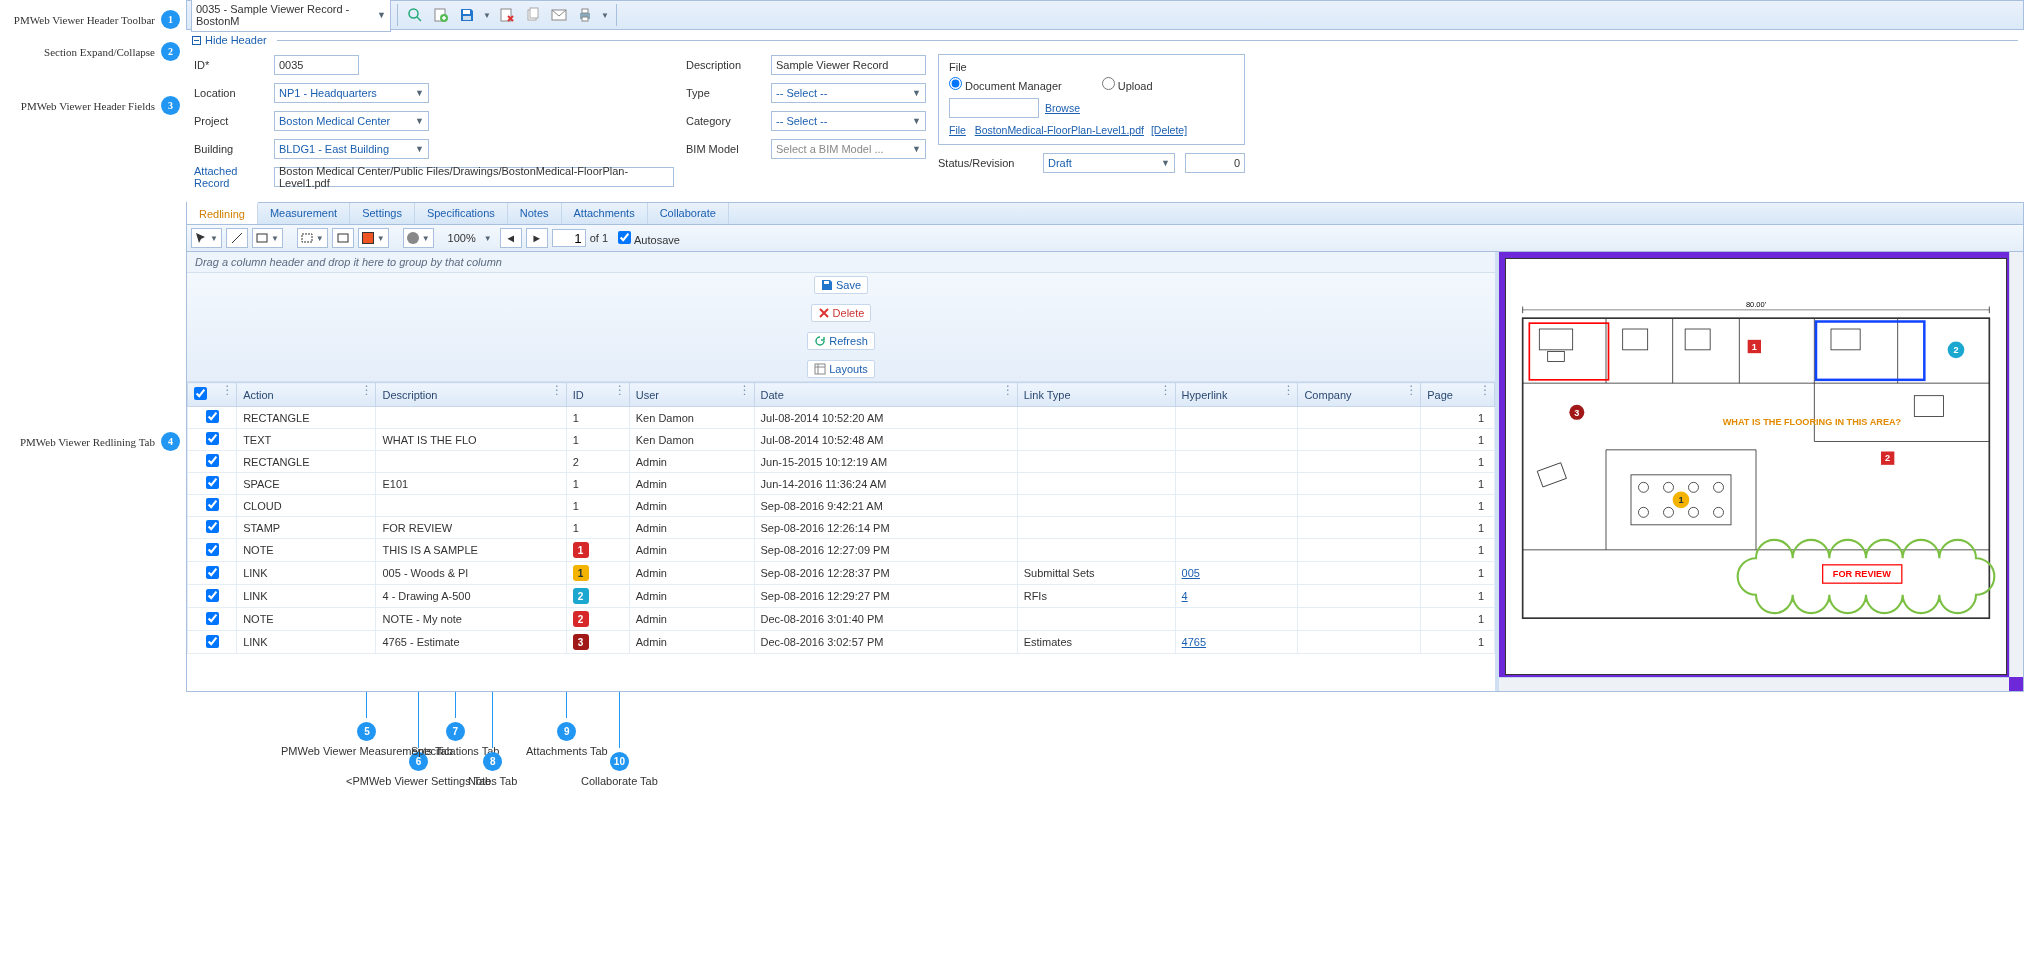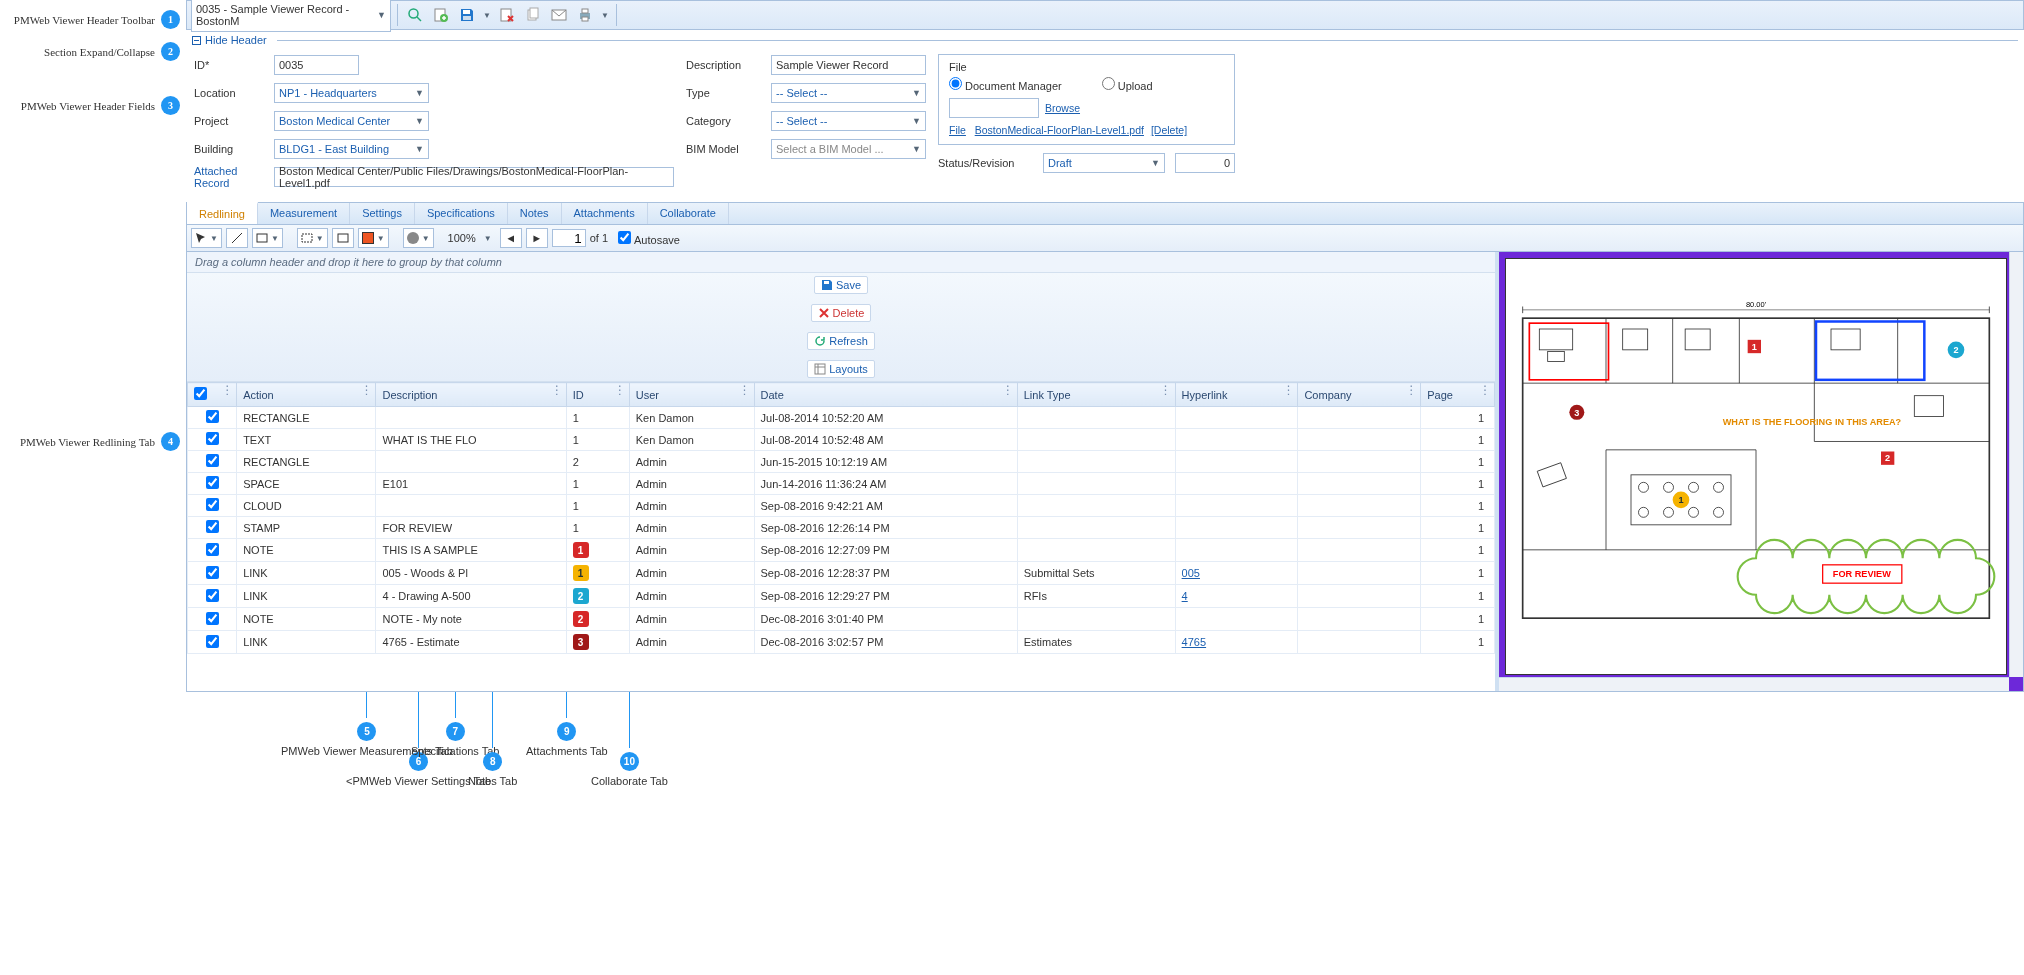--- a/index.html
+++ b/index.html
@@ -81,21 +81,21 @@
 .file-fieldset .radio-row { display:flex; gap:40px; align-items:center; margin-top:4px;}
 .file-fieldset .browse-row { display:flex; align-items:center; gap:6px; margin-top:6px;}
 .file-fieldset .browse-row .input { width:90px;}
 .file-fieldset .link { color:#1b5fb0; text-decoration:underline; font-size:10.5px;}
 .file-fieldset .file-row { margin-top:6px; font-size:10.5px;}
 .file-fieldset .file-row a { color:#1b5fb0; text-decoration:underline;}
 .file-fieldset .file-row .del { color:#1b5fb0; margin-left:4px;}
 
 .status-row { display:flex; align-items:center; gap:10px; margin-top:8px;}
 .status-row .fld-label { width:95px;}
-.status-row .select { width:122px;}
+.status-row .select { width:132px;}
 .status-row .numbox { width:60px; text-align:right; height:20px; border:1px solid #a8c0dd; padding:0 4px; display:flex; align-items:center; justify-content:flex-end;}
 
 
 .tabstrip {
   margin-top:6px;
   background: linear-gradient(#eaf2fb,#d6e6f7);
   border:1px solid #a8c0dd; border-bottom:none;
   display:flex;
 }
 .tab {
@@ -686,20 +686,20 @@
     <div class="callout-bottom" style="left:282px; top:0;">
       <div class="callout-vline" style="height:56px;"></div>
       <span class="callout-badge">8</span>
       <span>Notes Tab</span>
     </div>
     <div class="callout-bottom" style="left:340px; top:0;">
       <div class="callout-vline" style="height:26px;"></div>
       <span class="callout-badge">9</span>
       <span>Attachments Tab</span>
     </div>
-    <div class="callout-bottom" style="left:405px; top:0;">
+    <div class="callout-bottom" style="left:395px; top:0;">
       <div class="callout-vline" style="height:56px;"></div>
       <span class="callout-badge">10</span>
       <span>Collaborate Tab</span>
     </div>
   </div>
 
 </div>
 
 </body></html>

